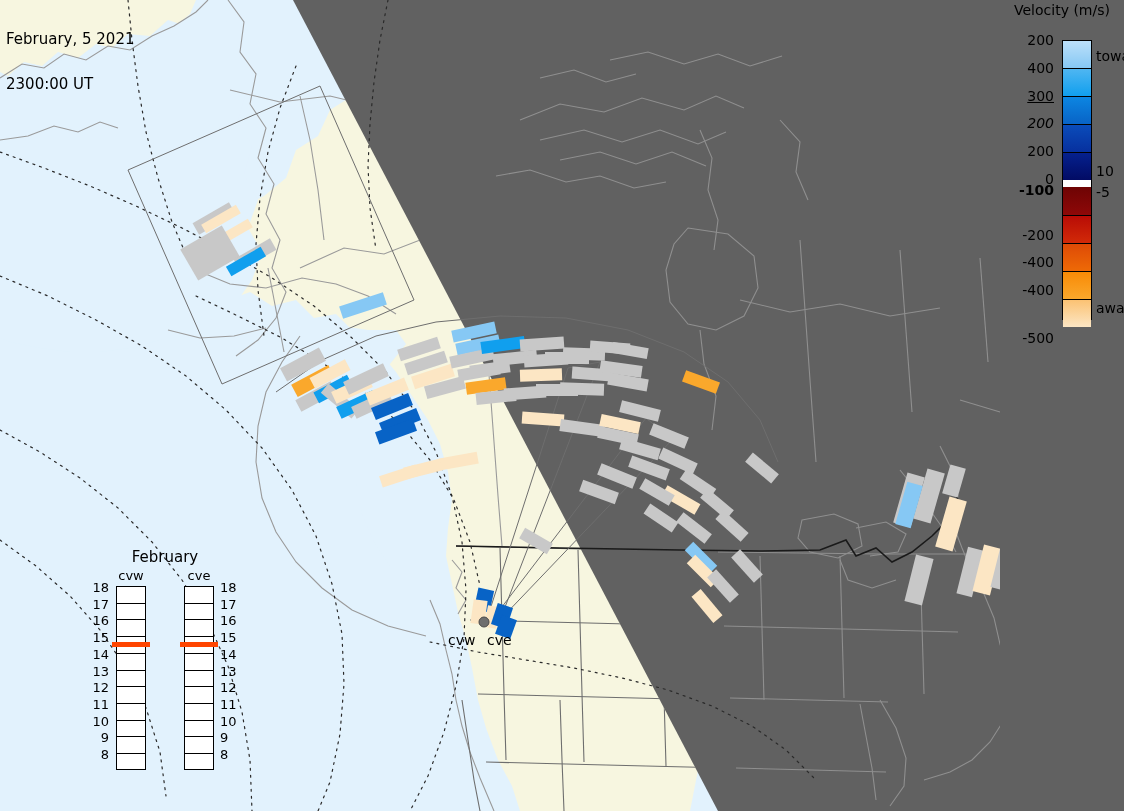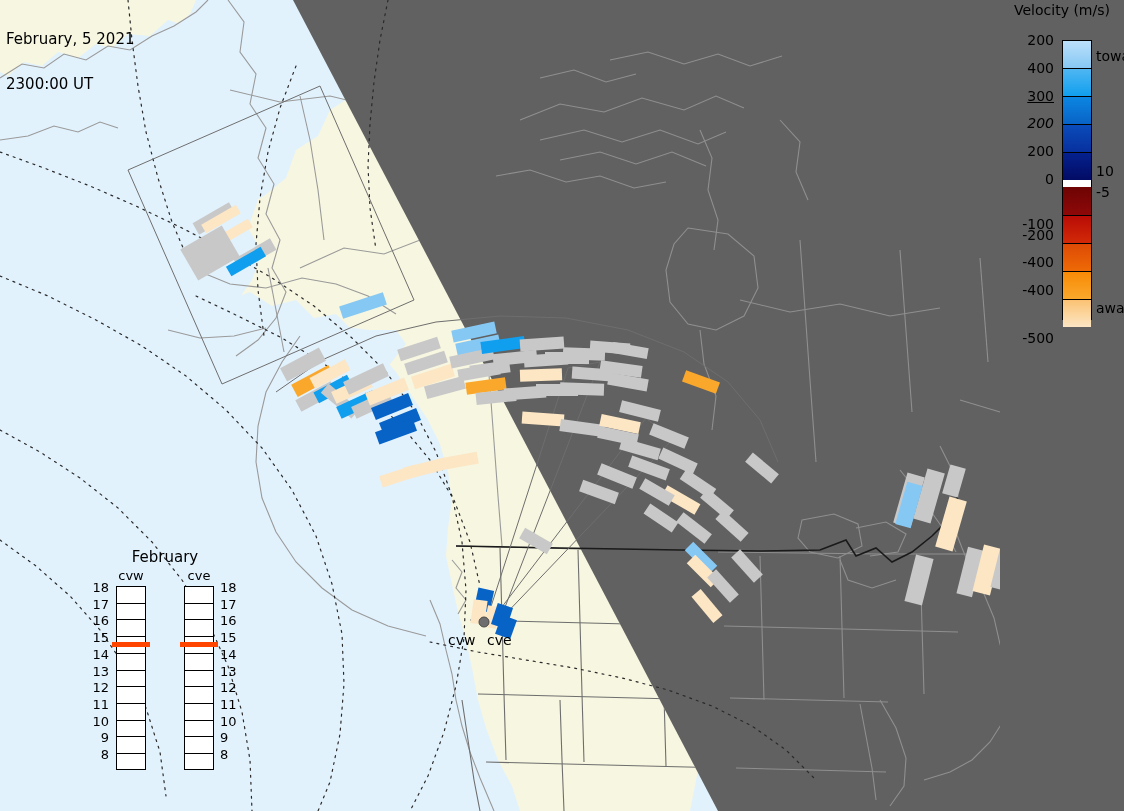--- a/index.html
+++ b/index.html
@@ -412,21 +412,21 @@
         <div class="cbband" style="height: 27.1px; background: linear-gradient(rgb(248, 138, 6), rgb(250, 168, 44)); border-bottom: 1px solid rgb(0, 0, 0);"></div>
         <div class="cbband" style="height: 27.1px; background: linear-gradient(rgb(251, 194, 115), rgb(252, 230, 196)); border-bottom: none;"></div>
       </div>
     <div id="cbticks">
         <div class="cbtick" style="top: 2px;">200</div>
         <div class="cbtick" style="top: 29.8px;">400</div>
         <div class="cbtick" style="top: 57.6px; text-decoration: underline;">300</div>
         <div class="cbtick" style="top: 85.4px; font-style: italic;">200</div>
         <div class="cbtick" style="top: 113.2px;">200</div>
         <div class="cbtick" style="top: 141px;">0</div>
-        <div class="cbtick" style="top: 186px;">-100</div>
+        <div class="cbtick" style="top: 152px; font-weight: bold;">-100</div>
         <div class="cbtick" style="top: 196.6px;">-200</div>
         <div class="cbtick" style="top: 224.4px;">-400</div>
         <div class="cbtick" style="top: 252.2px;">-400</div>
         <div class="cbtick" style="top: 280px; margin-top: 20px;">-500</div>
       </div>
     <div class="cbside" id="cb-toward" style="top:48px;">toward</div>
     <div class="cbside" id="cb-pos" style="top:163px;">10</div>
     <div class="cbside" id="cb-neg" style="top:184px;">-5</div>
     <div class="cbside" id="cb-away" style="top:300px;">away</div>
   </div>

